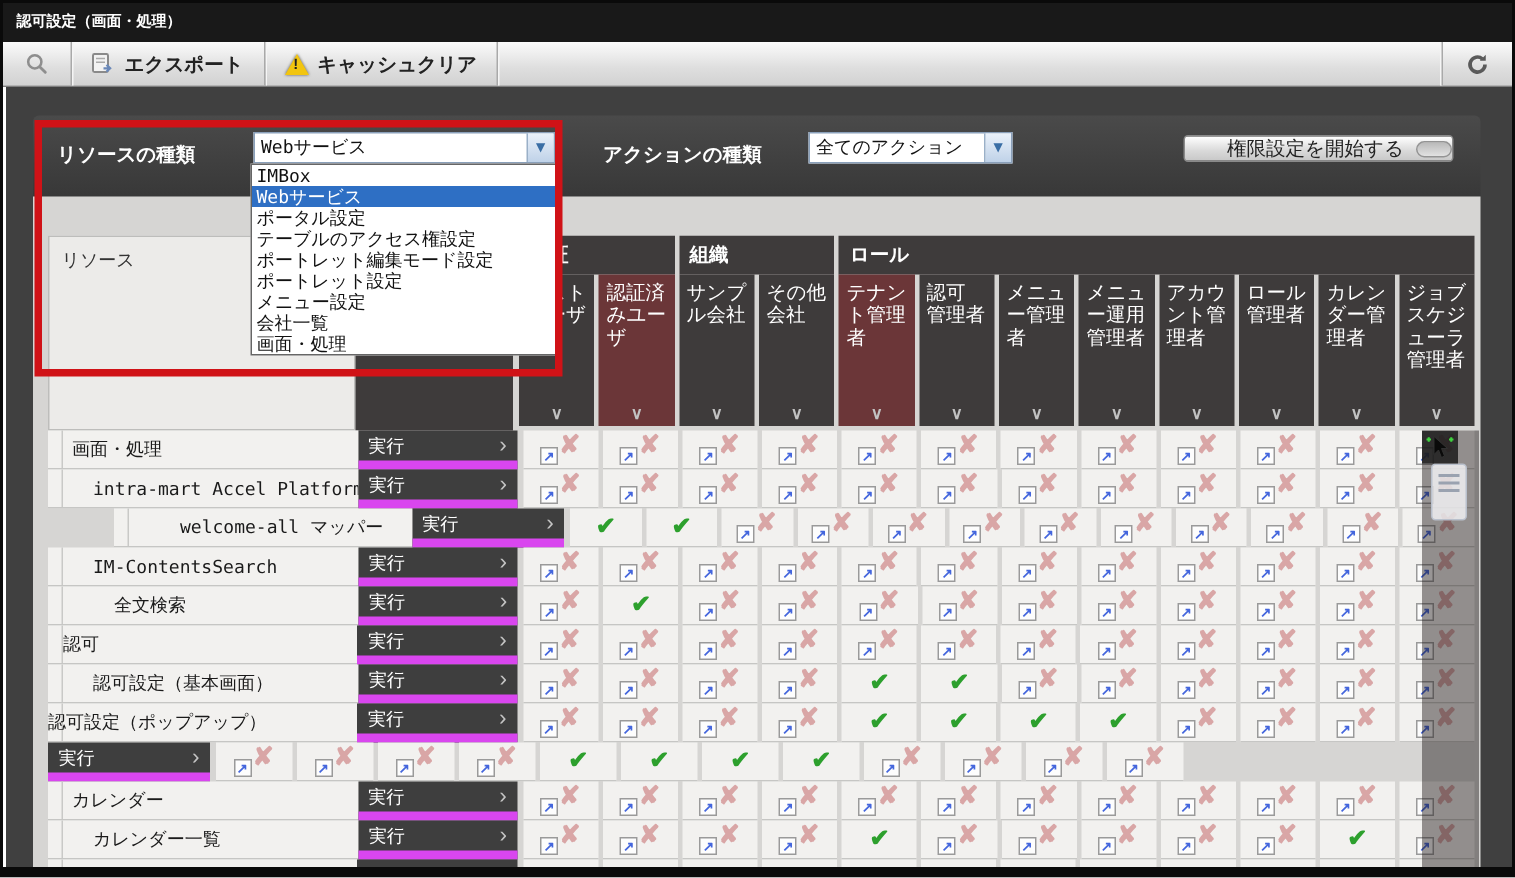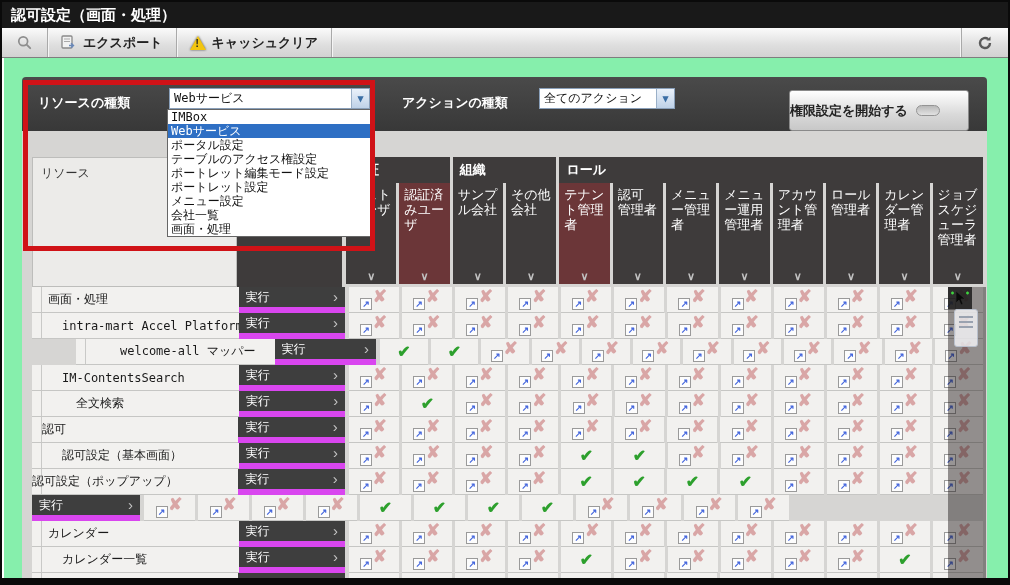--- a/index.html
+++ b/index.html
@@ -3,52 +3,52 @@
 <meta charset="utf-8">
 <style>
   * { margin:0; padding:0; box-sizing:border-box; }
   html,body { width:1010px; height:585px; background:#fff; }
   body { font-family:"Liberation Sans", sans-serif; }
   .page { position:relative; width:1010px; height:585px; background:#fff;
           border:2px solid #0a0a0a; border-bottom-width:7px; overflow:hidden; }
 
   
   .titlebar { position:absolute; left:0; top:0; width:1006px; height:26px; background:#191919;
-              color:#fff; font-size:15px; font-weight:bold; line-height:26px; padding-left:9px; }
+              color:#fff; font-size:10px; font-weight:bold; line-height:26px; padding-left:9px; }
 
   
   .toolbar { position:absolute; left:0; top:26px; width:1006px; height:30px;
              background:linear-gradient(#fbfbfb,#dedede 60%,#d2d2d2); border-bottom:1px solid #7e7e7e;
              display:flex; align-items:stretch; }
   .tb-btn { display:flex; align-items:center; gap:6px; padding:0 13px; font-size:13px; font-weight:bold;
             color:#222; border-right:1px solid #a9a9a9; box-shadow:1px 0 0 #f5f5f5; cursor:default; }
   .tb-btn.icon-only { padding:0 15px; }
   .tb-spacer { flex:1; }
   .tb-right { border-left:1px solid #a9a9a9; box-shadow:-1px 0 0 #f5f5f5; border-right:none; }
 
   .warn-tri { width:0; height:0; border-left:8px solid transparent; border-right:8px solid transparent;
               border-bottom:14px solid #f2c50f; position:relative; filter:drop-shadow(0 0 1px #555); }
   .warn-tri::after { content:"!"; position:absolute; left:-2px; top:2px; font-size:10px; font-weight:bold; color:#222; }
 
   
-  .main { position:absolute; left:2px; top:56px; width:1006px; height:522px; background:#86efac; }
+  .main { position:absolute; left:2px; top:56px; width:1006px; height:522px; background:#404040; }
 
   
   .control-bar { position:absolute; left:18px; top:19px; width:965px; height:54px;
                  background:linear-gradient(#4a4a4a,#383838); border-radius:4px 4px 0 0; }
   .ctl-label { position:absolute; top:17px; color:#fff; font-size:13px; font-weight:bold; }
   .sel { position:absolute; top:11px; height:21px; background:#fff; border:1px solid #8aa0ba;
          display:flex; align-items:center; }
   .sel .sel-text { flex:1; font-family:"DejaVu Sans Mono", monospace; font-size:12px; padding-left:4px;
                    color:#111; white-space:nowrap; overflow:hidden; }
   .sel .sel-btn { width:18px; height:100%; background:linear-gradient(#eaf1fa,#bfd2e8); border-left:1px solid #9ab0c8;
                   color:#3a6ea5; font-size:11px; line-height:19px; text-align:center; font-weight:bold; }
-  .start-btn { position:absolute; right:18px; top:13px; height:41px; width:180px;
+  .start-btn { position:absolute; right:18px; top:13px; height:18px; width:180px;
                background:linear-gradient(#ffffff,#d9d9d9 60%,#c8c8c8); border:1px solid #8a8a8a; border-radius:3px;
-               font-size:13px; font-weight:bold; color:#222; display:flex; align-items:center; justify-content:flex-start; gap:8px; }
+               font-size:13px; font-weight:normal; color:#222; display:flex; align-items:center; justify-content:flex-end; gap:8px; }
   .pill { width:24px; height:11px; border-radius:6px; border:1px solid #949494;
           background:linear-gradient(#b9b9b9,#e2e2e2); }
 
   
   .content { position:absolute; left:18px; top:73px; width:965px; height:447px; background:#d6d5d3; }
 
   
   .table-wrap { position:absolute; left:10px; top:26px; width:954px; height:421px; overflow:hidden; }
   .hdr-row { display:flex; }
   .res-hd { width:210px; height:130px; background:#ecebe9; border:1px solid #bdbdbb; font-size:12px;

